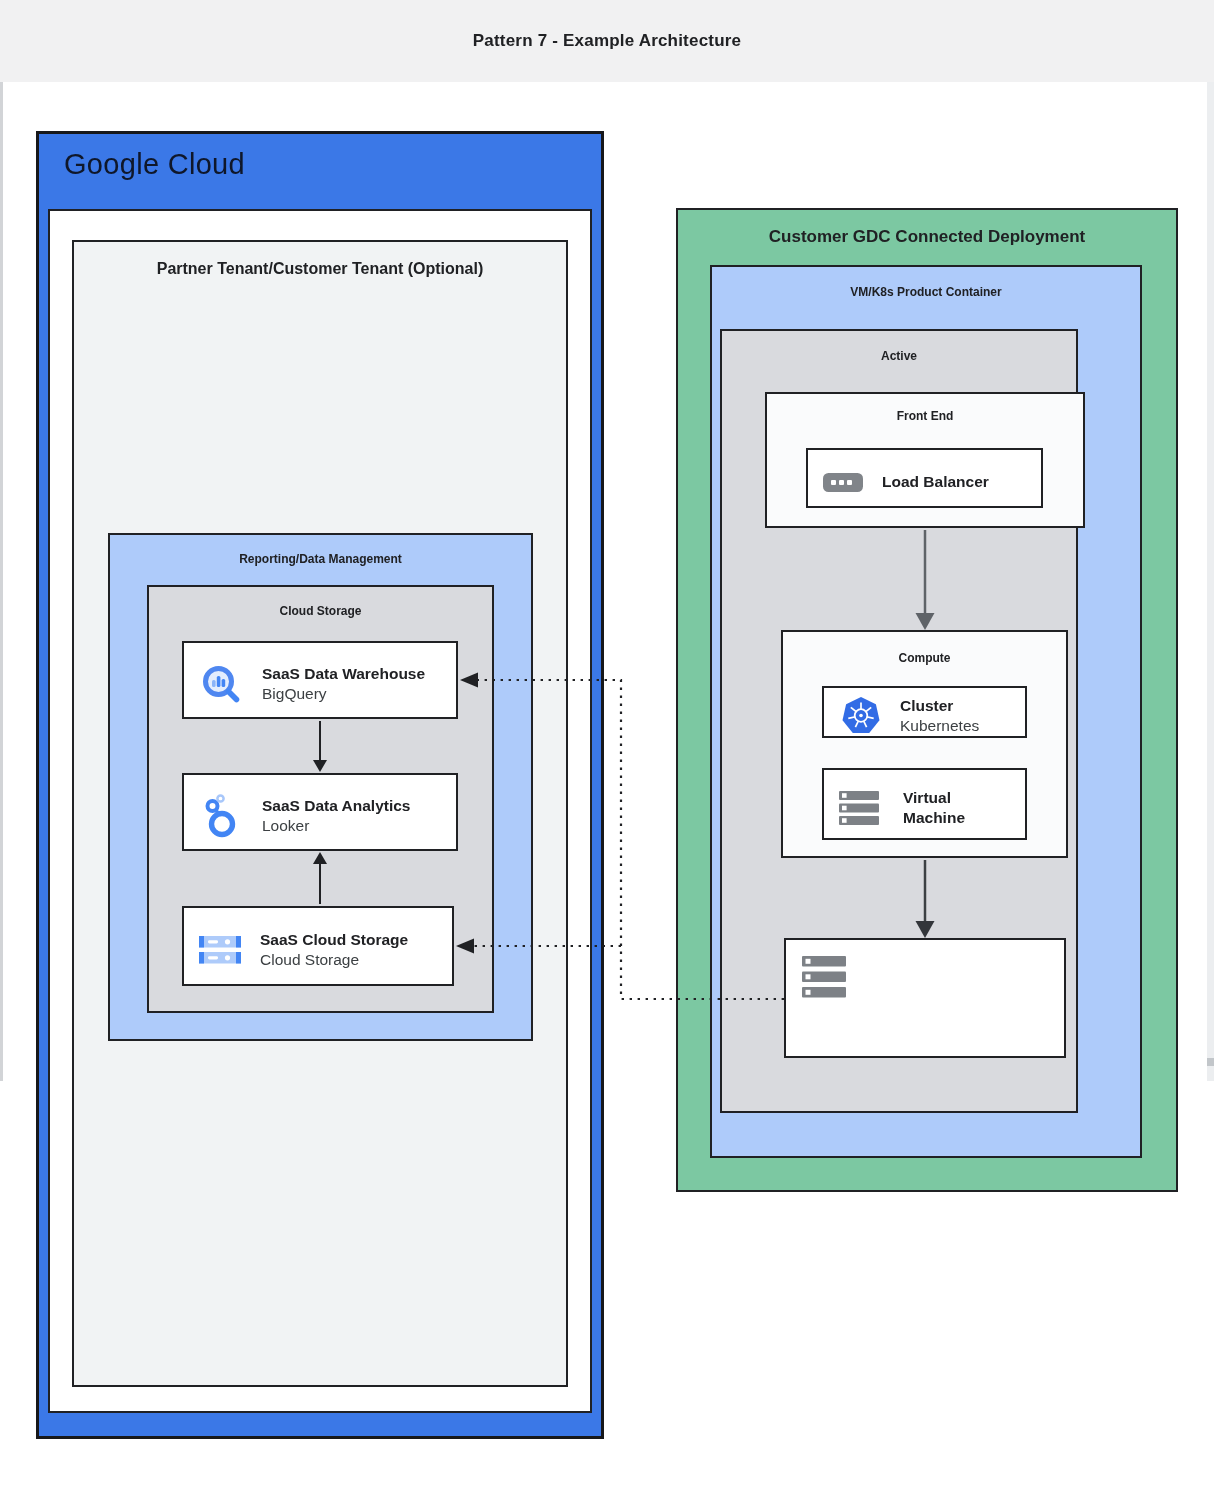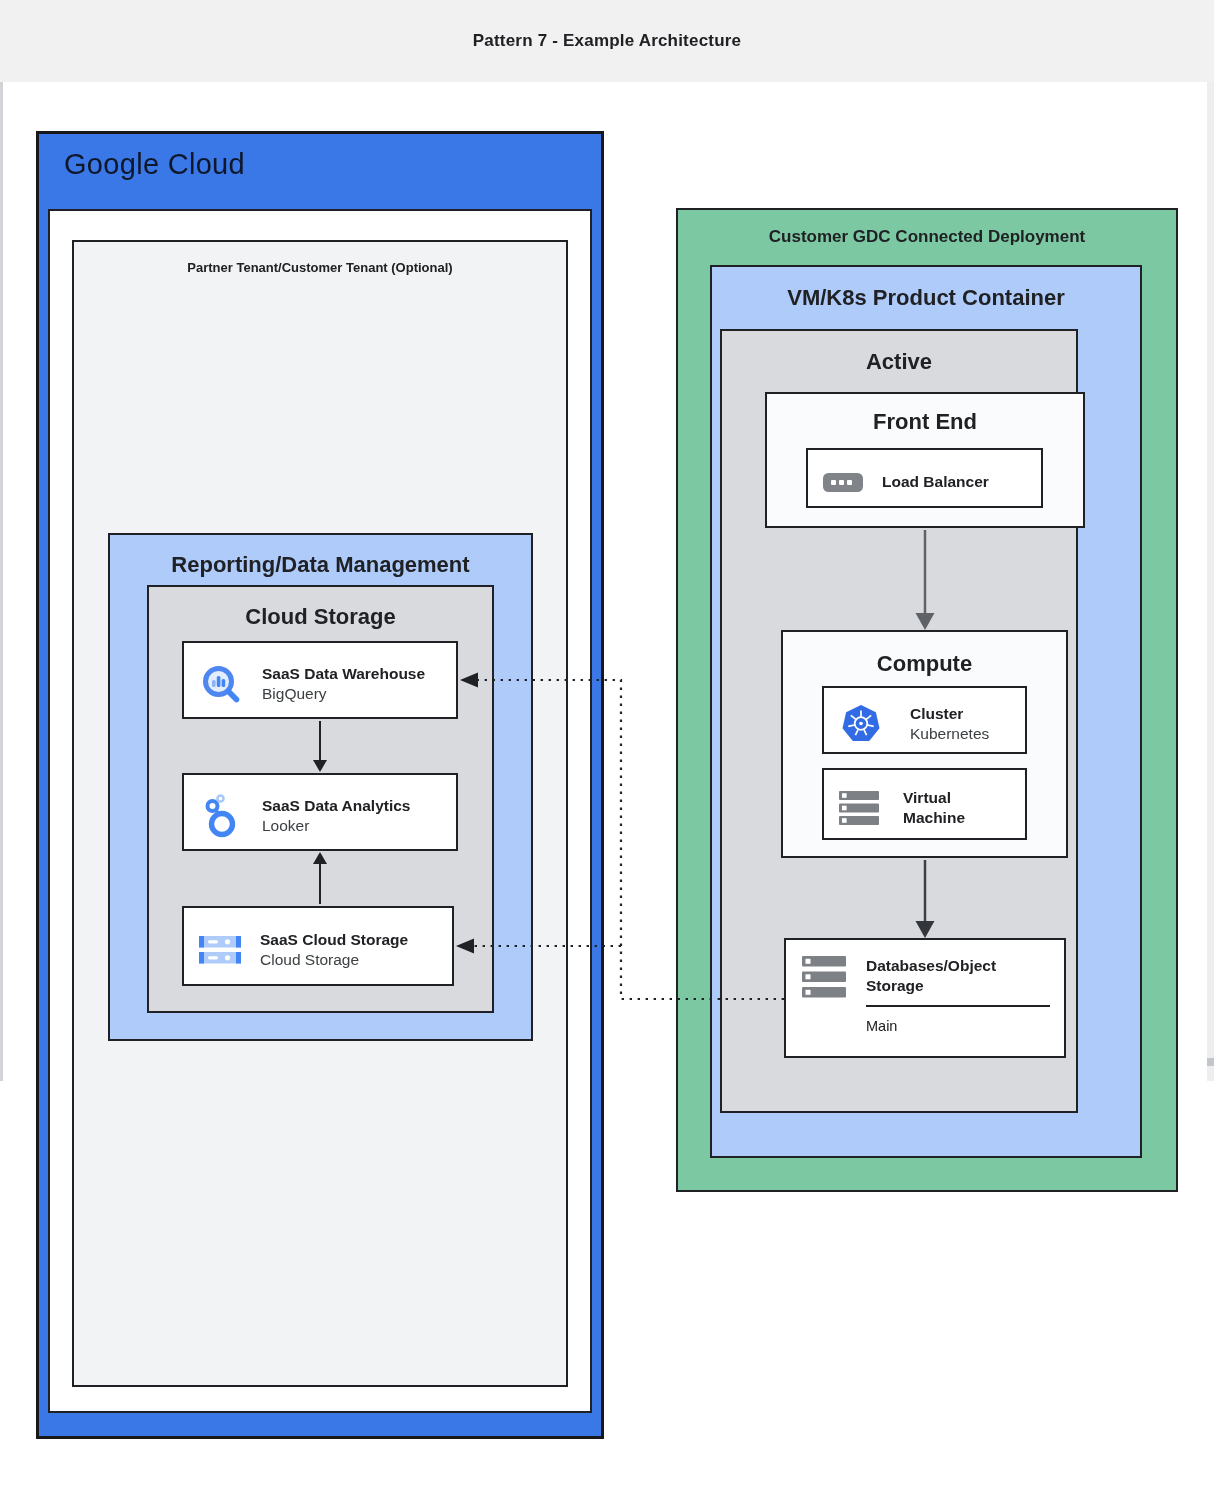--- a/index.html
+++ b/index.html
@@ -12,21 +12,21 @@
               background:var(--header-bg,#f1f1f2); display:flex; align-items:center; justify-content:center; }
   .titlebar .t { font-size:17px; font-weight:bold; letter-spacing:.2px; }
 
   
   .strip-left  { position:absolute; left:0; top:82px; width:3px; height:999px; background:#d2d4d7; }
   .strip-right { position:absolute; right:0; top:82px; width:7px; height:999px; background:#eceef0; }
   .strip-right .tick { position:absolute; left:0; top:976px; width:7px; height:8px; background:#c2c6ca; }
 
   
   .abs { position:absolute; }
-  .boxlabel { text-align:center; font-weight:bold; font-size:22px; color:var(--text-dark,#202124); }
+  .boxlabel { text-align:center; font-weight:bold; font-size:12px; color:var(--text-dark,#202124); }
 
   .gc-box   { left:36px;  top:131px; width:568px; height:1308px; background:var(--google-blue,#3b78e7); border:3px solid #17181a; }
   .gc-logo  { left:64px;  top:148px; width:300px; height:42px; color:#0f172a; font-size:29px; font-weight:500; letter-spacing:.3px; }
   .gc-inner { left:48px;  top:209px; width:544px; height:1204px; background:#fff; border:2px solid #202124; }
   .tenant   { left:72px;  top:240px; width:496px; height:1147px; background:var(--tenant-bg,#f1f3f4); border:2px solid #202124; padding-top:18px; }
 
   .reporting { left:108px; top:533px; width:425px; height:508px; background:var(--light-blue,#aecbfa); border:2px solid #202124; padding-top:17px; }
   .cs-group  { left:147px; top:585px; width:347px; height:428px; background:var(--panel-gray,#d9dade); border:2px solid #202124; padding-top:17px; }
 
   .green-box { left:676px; top:208px; width:502px; height:984px; background:var(--green,#7cc8a2); border:2px solid #202124; padding-top:17px; }
@@ -38,21 +38,21 @@
   
   .card { background:#fff; border:2px solid #202124; display:flex; align-items:center; gap:19px; padding:8px 12px 0 15px; }
   .card .txt .title { font-weight:bold; font-size:15.5px; line-height:1.28; }
   .card .txt .sub   { font-size:15.5px; color:var(--text-sub,#3c4043); line-height:1.28; }
 
   .card-wh { left:182px; top:641px; width:276px; height:78px; }
   .card-an { left:182px; top:773px; width:276px; height:78px; }
   .card-st { left:182px; top:906px; width:272px; height:80px; }
 
   .card-lb { left:806px; top:448px; width:237px; height:60px; }
-  .card-cl { left:822px; top:686px; width:205px; height:68px; gap:27px; }
+  .card-cl { left:822px; top:686px; width:205px; height:52px; gap:17px; }
   .card-vm { left:822px; top:768px; width:205px; height:72px; gap:24px; }
 
   .card-db { left:784px; top:938px; width:282px; height:120px; background:#fff; border:2px solid #202124;
              display:flex; align-items:flex-start; gap:20px; padding:16px 14px 0 16px; }
   .card-db .col { flex:1; }
   .card-db .title { font-weight:bold; font-size:15.5px; line-height:1.3; }
   .card-db .divider { height:0; border-top:2px solid #202124; margin-top:9px; }
   .card-db .part { font-size:14.5px; margin-top:11px; color:var(--text-dark,#202124); }
 
   .icon { flex:0 0 auto; display:block; }
@@ -71,21 +71,21 @@
   <div class="strip-left"></div>
   <div class="strip-right">
       <div class="tick"></div>
     </div>
 
   <div class="abs gc-box"></div>
   <div class="abs gc-logo">Google Cloud</div>
   <div class="abs gc-inner"></div>
 
   <div class="abs tenant">
-    <div class="boxlabel" style="font-size:13px">Partner Tenant/Customer Tenant (Optional)</div>
+    <div class="boxlabel" style="font-size:16px">Partner Tenant/Customer Tenant (Optional)</div>
   </div>
 
   <div class="abs reporting">
     <div class="boxlabel">Reporting/Data Management</div>
   </div>
 
   <div class="abs cs-group">
     <div class="boxlabel">Cloud Storage</div>
   </div>
 
@@ -216,25 +216,20 @@
         <rect x="0" y="0" width="44" height="10.5" rx="1"></rect>
         <rect x="0" y="15.5" width="44" height="10.5" rx="1"></rect>
         <rect x="0" y="31" width="44" height="10.5" rx="1"></rect>
       </g>
       <g fill="#fff">
         <rect x="3.5" y="2.8" width="5" height="5"></rect>
         <rect x="3.5" y="18.3" width="5" height="5"></rect>
         <rect x="3.5" y="33.8" width="5" height="5"></rect>
       </g>
     </svg>
-    <div class="col">
-      <div class="title">Databases/Object Storage</div>
-      <div class="divider"></div>
-      <div class="part">Main</div>
-    </div>
   </div>
 
   <svg class="overlay">
 
     <g stroke="#202124" fill="#202124">
       <line x1="320" y1="721" x2="320" y2="760" stroke-width="2"></line>
       <polygon points="313,760 327,760 320,772" stroke="none"></polygon>
     </g>
 
     <g stroke="#202124" fill="#202124">

